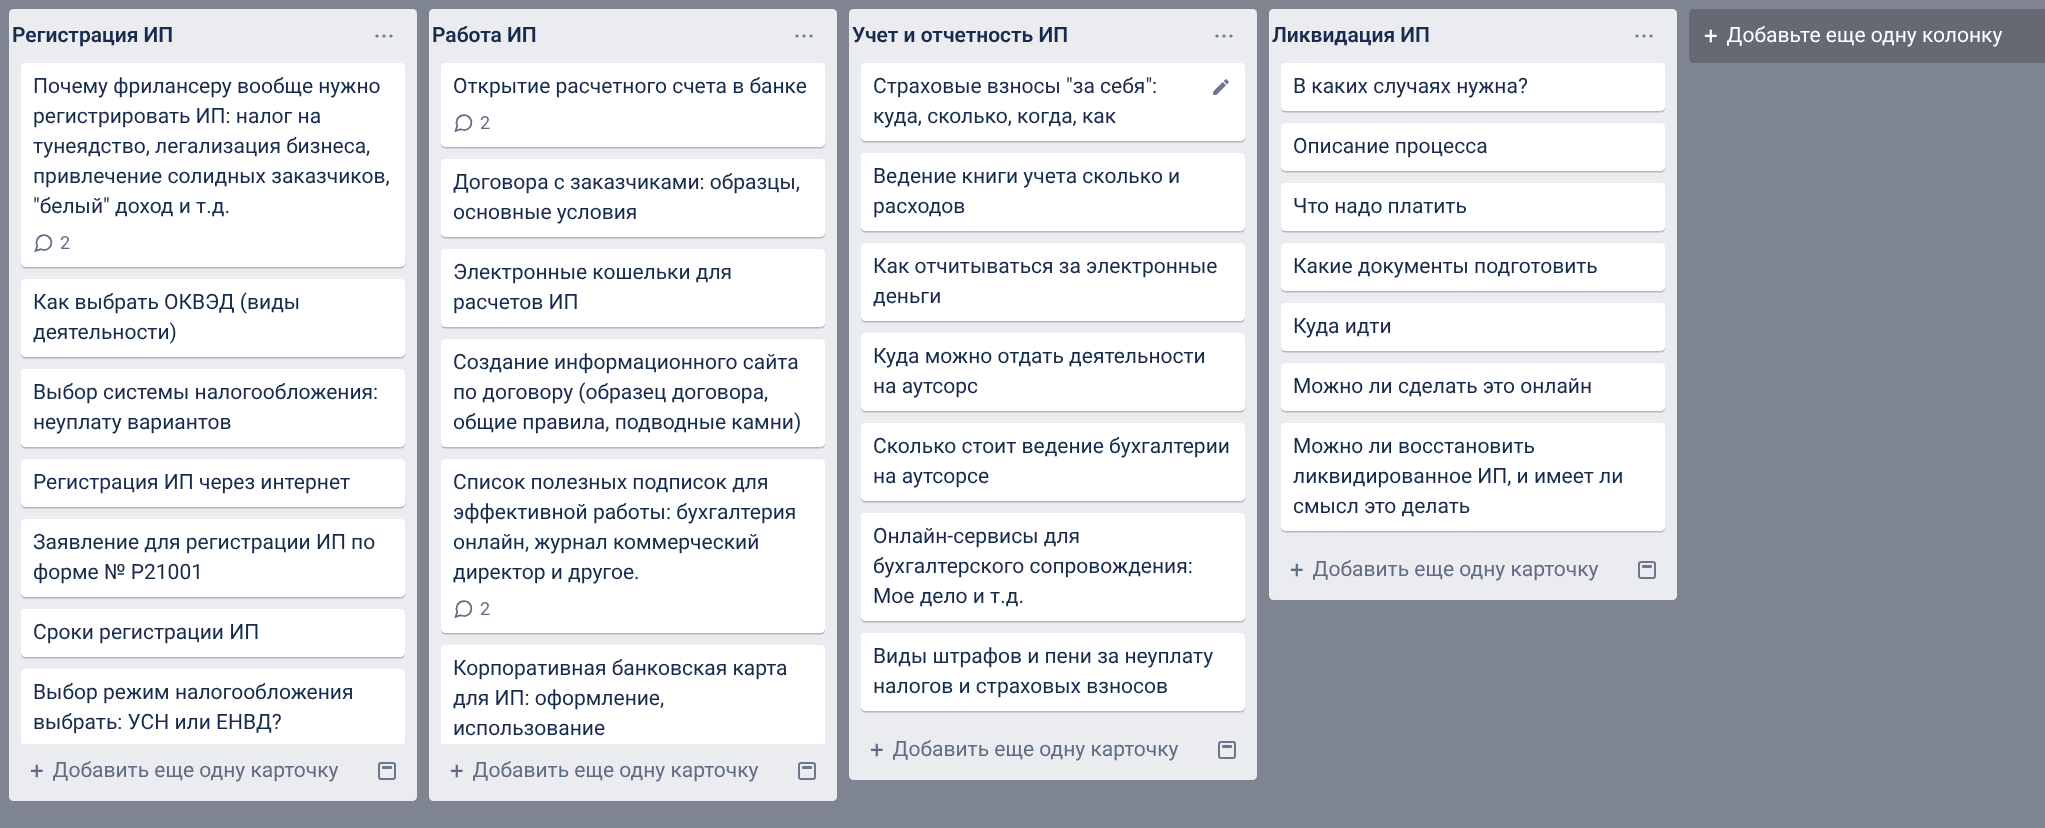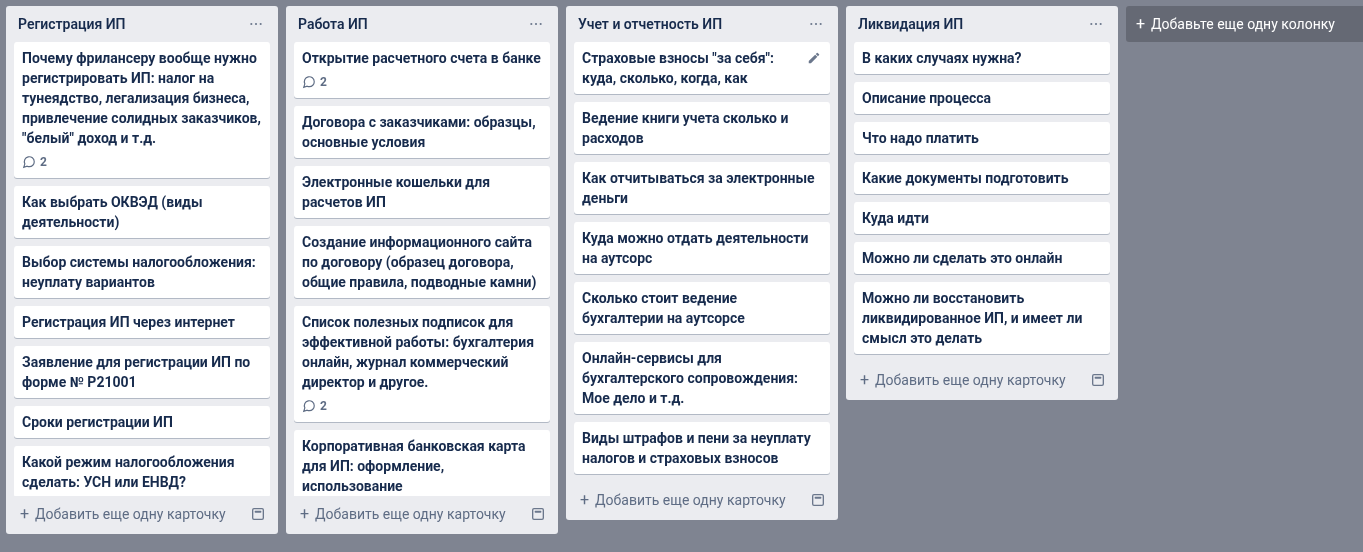--- a/index.html
+++ b/index.html
@@ -27,21 +27,21 @@
     width: 272px;
     flex: 0 0 272px;
     display: flex;
     flex-direction: column;
     max-height: calc(100% - 12px);
   }
   .list-header {
     display: flex;
     align-items: center;
     justify-content: space-between;
-    padding: 6px 8px 6px 12px;
+    padding: 6px 8px 6px 2px;
   }
   .list-title {
     font-weight: 600;
     color: #172b4d;
     font-size: 14px;
   }
   .list-menu {
     color: #6b778c;
     padding: 4px 6px;
     border-radius: 3px;
@@ -59,21 +59,20 @@
     background: #ffffff;
     border-radius: 3px;
     box-shadow: 0 1px 0 rgba(9,30,66,.25);
     padding: 6px 8px 6px 8px;
     margin-bottom: 8px;
     font-size: 14px;
     line-height: 20px;
     color: #172b4d;
     position: relative;
     cursor: pointer;
-    font-weight: bold;
   }
   .card .edit-pencil {
     position: absolute;
     top: 4px;
     right: 4px;
     width: 24px;
     height: 24px;
     display:flex;
     align-items:center;
     justify-content:center;
@@ -172,21 +171,21 @@
         <div class="card">
           <div>Регистрация ИП через интернет</div>
         </div>
         <div class="card">
           <div>Заявление для регистрации ИП по форме № Р21001</div>
         </div>
         <div class="card">
           <div>Сроки регистрации ИП</div>
         </div>
         <div class="card">
-          <div>Какой режим налогообложения сделать: УСН или ЕНВД?</div>
+          <div>Выбор режим налогообложения выбрать: УСН или ЕНВД?</div>
         </div>
       </div>
       <div class="list-footer">
         <div class="add-card">
           <span class="plus">+</span>
           <span>Добавить еще одну карточку</span>
         </div>
         <span class="template-btn">
           <svg viewBox="0 0 24 24" fill="none" stroke="currentColor" stroke-width="2">
             <rect x="4" y="4" width="16" height="16" rx="2"></rect>

